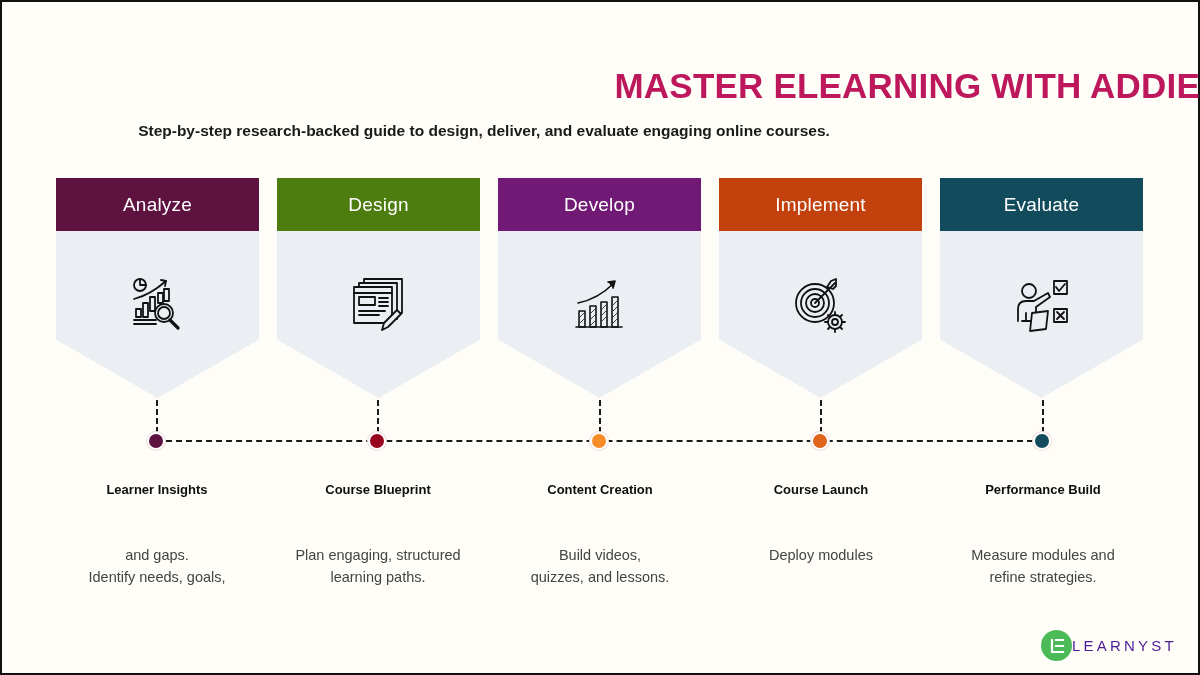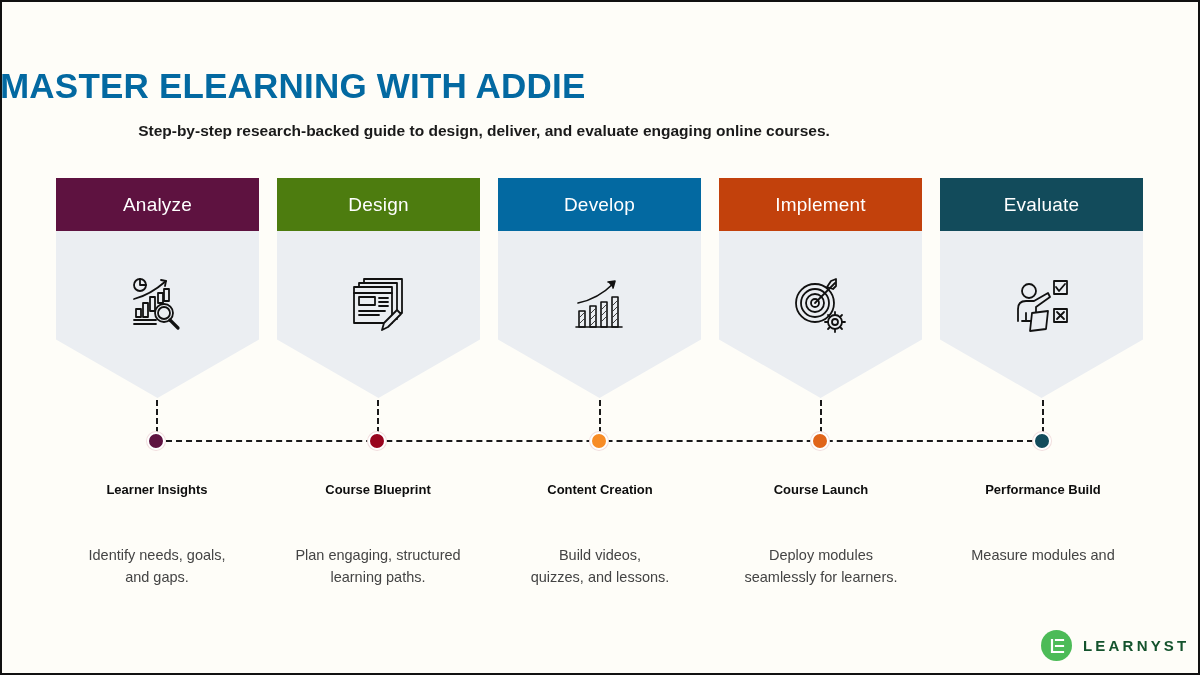--- a/index.html
+++ b/index.html
@@ -9,22 +9,22 @@
     font-family: "Liberation Sans", "DejaVu Sans", sans-serif;
     color: #111;
     position: relative;
   }
   .frame {
     position: absolute; left: 0; top: 0; width: 1200px; height: 675px;
     border: 2px solid #111; pointer-events: none;
   }
   .title {
     position: absolute; top: 66px; left: 0; width: 1200px;
-    text-align: left; font-size: 35px; font-weight: 700; letter-spacing: 0.2px;
-    color: #0369a1;
+    text-align: right; font-size: 35px; font-weight: 700; letter-spacing: 0.2px;
+    color: #be185d;
   }
   .subtitle {
     position: absolute; top: 122px; left: 0; width: 968px;
     text-align: center; font-size: 15.5px; font-weight: 700; color: #1a1a1a;
   }
   .col {
     position: absolute; top: 178px; width: 203px;
   }
   .col-header {
     height: 53px; display: flex; align-items: center; justify-content: center;
@@ -61,21 +61,21 @@
     font-size: 14.5px; line-height: 22px; color: #444;
   }
   .logo {
     position: absolute; left: 1041px; top: 630px; display: flex; align-items: center;
   }
   .logo-mark {
     width: 31px; height: 31px; border-radius: 50%; background: #4cbb57;
     display: flex; align-items: center; justify-content: center;
   }
   .logo-text {
-    margin-left: 11px; color: #14532d; font-weight: 700; font-size: 15px; letter-spacing: 3.2px;
+    margin-left: 0; color: #4c1d95; font-weight: 400; font-size: 15px; letter-spacing: 3.2px;
   }
 </style>
 </head>
 <body>
 
 <div class="frame"></div>
 
 <h1 class="title">MASTER ELEARNING WITH ADDIE</h1>
 <p class="subtitle">Step-by-step research-backed guide to design, deliver, and evaluate engaging online courses.</p>
 
@@ -113,21 +113,21 @@
         <path d="M5 18h38"></path>
         <rect x="10" y="22" width="16" height="8"></rect>
         <path d="M30 23h9M30 27h9M30 31h9M10 36h26M10 40h20"></path>
         <path d="M33 55l2-7 13-13 4 4-13 13z" fill="#ebeef2"></path>
       </svg>
     </div>
   </div>
 </div>
 
 <div class="col" style="left:498px">
-  <div class="col-header" style="background:#0369a1">Develop</div>
+  <div class="col-header" style="background:#701a75">Develop</div>
   <div class="col-body">
     <div class="icon">
       <svg viewBox="0 0 60 60" fill="none" stroke="#111" stroke-width="1.6" stroke-linecap="round" stroke-linejoin="round">
         <path d="M8 28 Q28 24 44 8"></path>
           <path d="M38 7l7-1-2 7" fill="#111"></path>
         <rect x="9" y="36" width="6" height="16"></rect>
           <rect x="20" y="31" width="6" height="21"></rect>
         <rect x="31" y="27" width="6" height="25"></rect>
           <rect x="42" y="22" width="6" height="30"></rect>
         <path d="M10 42l4-4M10 48l4-4M21 38l4-4M21 44l4-4M21 50l4-4M32 34l4-4M32 40l4-4M32 46l4-4M43 30l4-4M43 36l4-4M43 42l4-4M43 48l4-4" stroke-width="0.8"></path>
@@ -187,37 +187,37 @@
 <div class="dot" style="left:811px;background:#e06419"></div>
 <div class="dot" style="left:1033px;background:#124b5b"></div>
 
 <div class="step-title" style="left:47px">Learner Insights</div>
 <div class="step-title" style="left:268px">Course Blueprint</div>
 <div class="step-title" style="left:490px">Content Creation</div>
 <div class="step-title" style="left:711px">Course Launch</div>
 <div class="step-title" style="left:933px">Performance Build</div>
 
 <div class="step-desc" style="left:47px">
+  <div>and gaps.</div>
   <div>Identify needs, goals,</div>
-  <div>and gaps.</div>
 </div>
 <div class="step-desc" style="left:268px">
   <div>Plan engaging, structured</div>
   <div>learning paths.</div>
 </div>
 <div class="step-desc" style="left:490px">
   <div>Build videos,</div>
   <div>quizzes, and lessons.</div>
 </div>
 <div class="step-desc" style="left:711px">
   <div>Deploy modules</div>
-  <div>seamlessly for learners.</div>
 </div>
 <div class="step-desc" style="left:933px">
   <div>Measure modules and</div>
+  <div>refine strategies.</div>
 </div>
 
 <div class="logo">
   <div class="logo-mark">
     <svg width="16" height="16" viewBox="0 0 16 16" fill="none" stroke="#fff" stroke-width="2.2" stroke-linecap="square">
       <path d="M3 2v12h11"></path>
         <path d="M7 2h7M7 8h7"></path>
     </svg>
   </div>
   <span class="logo-text">LEARNYST</span>

